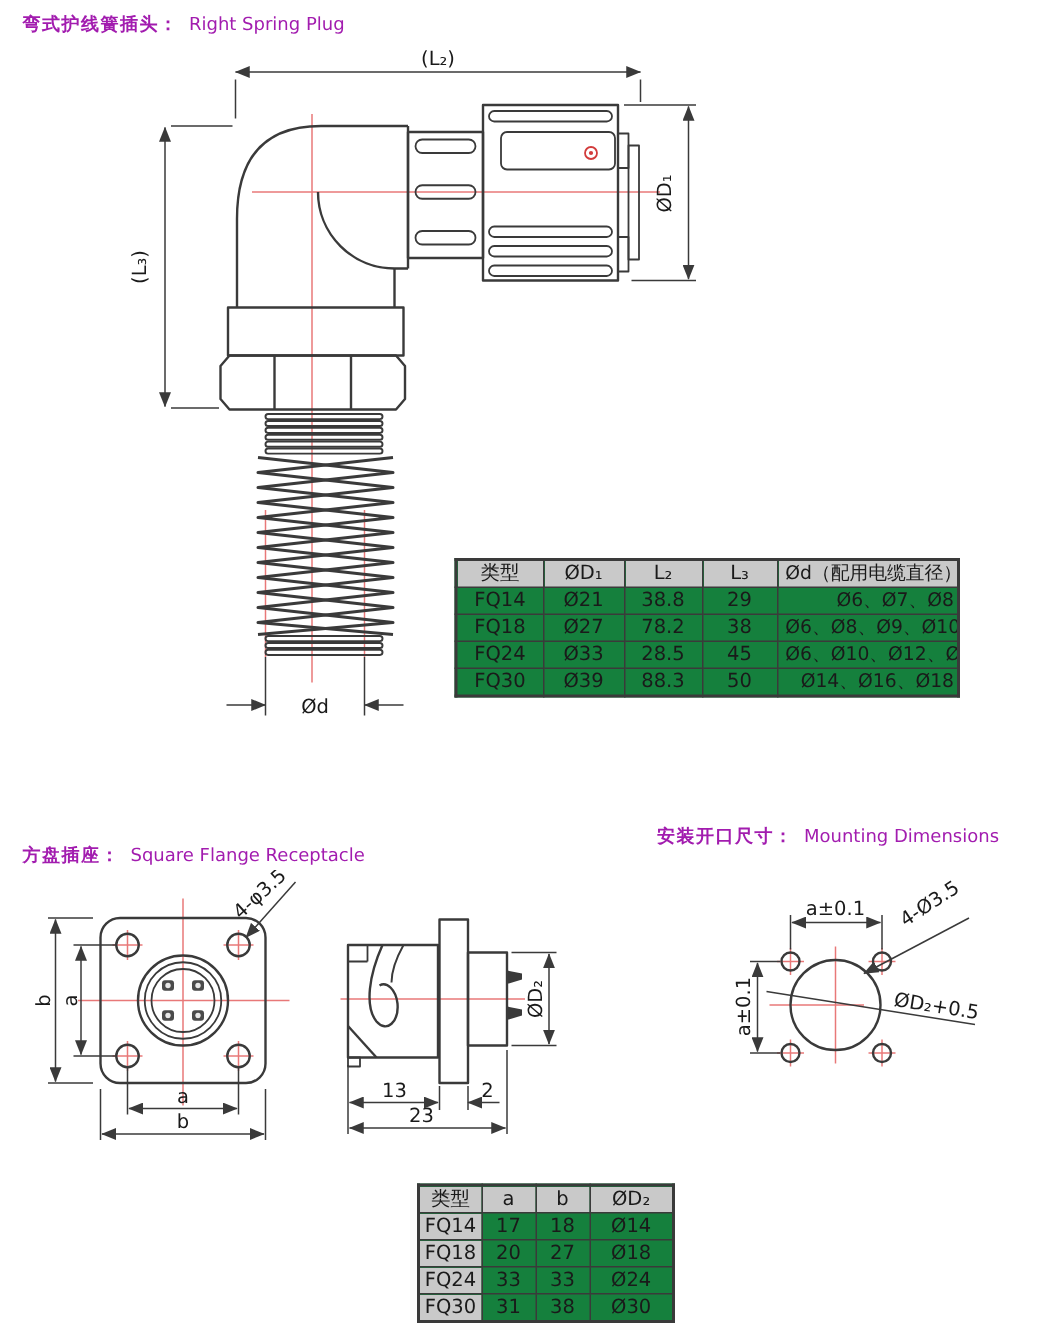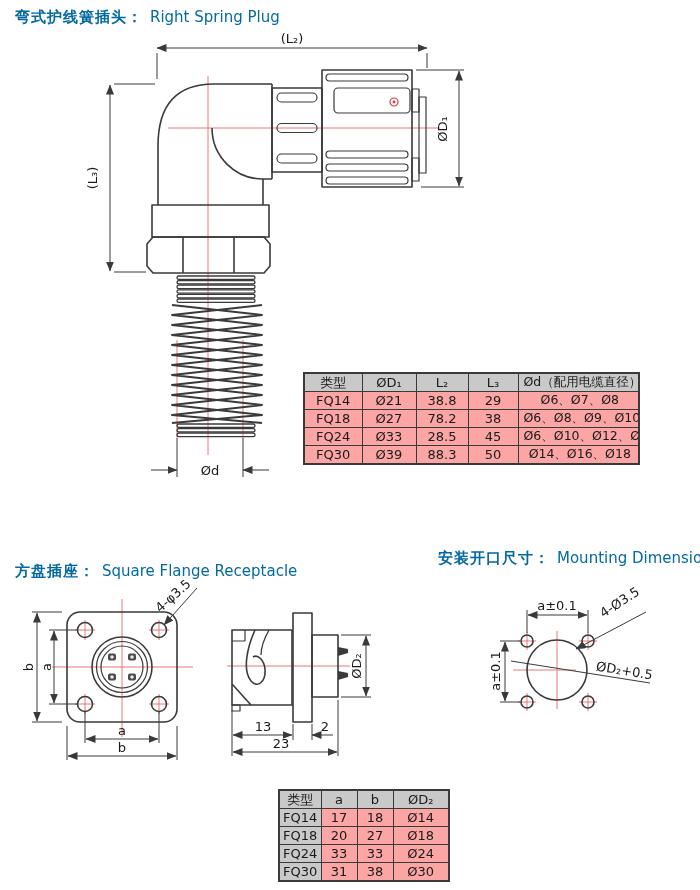--- a/index.html
+++ b/index.html
@@ -1,30 +1,30 @@
 <!DOCTYPE html>
 <html><head>
 <meta charset="utf-8">
 <style>
   html,body{margin:0;padding:0}
   body{
     position:relative;width:700px;height:890px;background:#ffffff;
     font-family:"DejaVu Sans","Liberation Sans",sans-serif;color:#1a1a1a;overflow:hidden;
   }
-  .title{position:absolute;font-size:15px;white-space:nowrap;color:#0369a1}
+  .title{position:absolute;font-size:12px;white-space:nowrap;color:#a21caf}
   .title .zh{font-weight:700;letter-spacing:1px}
   .title .en{font-weight:400;margin-left:7px}
   svg{position:absolute}
   svg text{font-family:"DejaVu Sans","Liberation Sans",sans-serif;font-size:13px;fill:#1a1a1a}
   table.spec{position:absolute;border-collapse:collapse;table-layout:fixed;font-size:13px;
-    border:2px solid #3a3a3a;background:#fca5a5}
+    border:2px solid #3a3a3a;background:#15803d}
   .spec th,.spec td{border:1px solid #3a3a3a;height:17px;padding:0 2px;text-align:center;
     font-weight:400;line-height:1;white-space:nowrap;overflow:hidden}
   .spec tr.head{background:#c9c9c9}
-  table.t1 td:last-child,table.t1 th:last-child{text-align:center;padding-left:5px;font-size:12.5px}
+  table.t1 td:last-child,table.t1 th:last-child{text-align:right;padding-left:5px;font-size:12.5px}
   table.t2 td:first-child{background:#c9c9c9}
 </style>
 </head>
 <body>
 
 <div class="title" style="left:15px;top:8px">
   <span class="zh">弯式护线簧插头：</span><span class="en">Right Spring Plug</span>
 </div>
 
 <svg style="left:20px;top:28px" width="470" height="452" viewBox="20 28 470 452">

